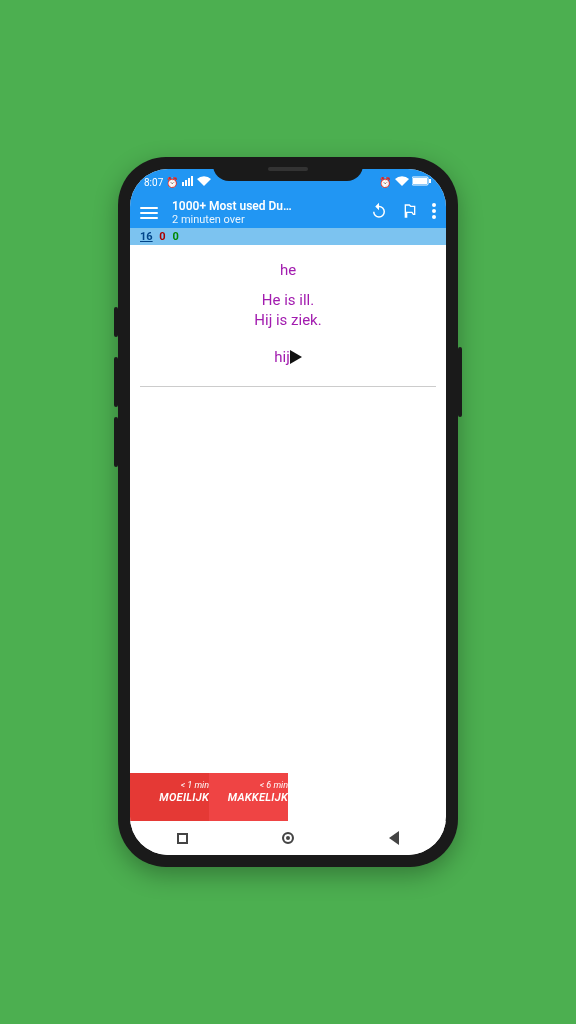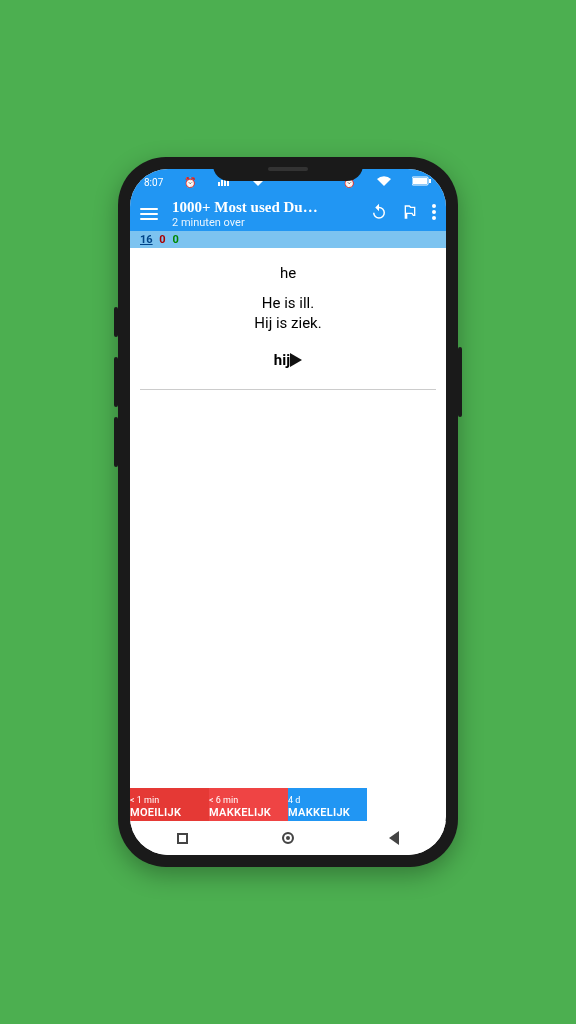--- a/index.html
+++ b/index.html
@@ -69,21 +69,21 @@
       display: flex;
       justify-content: space-between;
       align-items: center;
       padding: 0 14px;
       font-size: 10px;
       color: #fff;
       position: relative;
     }
     .status-left, .status-right {
       display: flex;
-      gap: 21px;
+      gap: 3px;
       align-items: center;
     }
     .app-bar {
       background: #2196f3;
       color: #fff;
       display: flex;
       align-items: center;
       padding: 4px 10px 2px 10px;
       gap: 14px;
     }
@@ -96,26 +96,25 @@
     .hamburger span {
       height: 2px;
       background: #fff;
       border-radius: 1px;
     }
     .app-title-block {
       flex: 1;
       min-width: 0;
     }
     .app-title {
-      font-size: 15px;
+      font-size: 12px;
       font-weight: 600;
       white-space: nowrap;
       overflow: hidden;
       text-overflow: ellipsis;
-      font-family: Liberation Serif, serif;
     }
     .app-subtitle {
       font-size: 11px;
       opacity: 0.9;
     }
     .app-actions {
       display: flex;
       gap: 14px;
       align-items: center;
     }
@@ -128,55 +127,55 @@
     }
     .counts-bar span { margin-right: 4px; }
     .count-a { color: #004488; text-decoration: underline; }
     .count-b { color: #aa0000; }
     .count-c { color: #008800; }
     .card-content {
       flex: 1;
       background: #fff;
       padding: 16px 10px 0 10px;
       text-align: center;
-      color: #000000;
+      color: #a21caf;
       overflow: hidden;
       display: flex;
       flex-direction: column;
     }
     .prompt-word { font-size: 15px; margin-bottom: 12px; }
     .example-line { font-size: 15px; line-height: 1.3; }
     .answer-row {
       margin-top: 18px;
       display: flex;
       align-items: center;
       justify-content: center;
       font-size: 15px;
-      font-weight: bold;
     }
     .play-tri {
       width: 0; height: 0;
       border-top: 7px solid transparent;
       border-bottom: 7px solid transparent;
       border-left: 12px solid #111;
     }
     .divider {
       margin-top: 20px;
       height: 1px;
       background: #ccc;
     }
     .answer-buttons {
       display: grid;
       grid-template-columns: repeat(4, 1fr);
     }
     .ans-btn {
       color: #fff;
-      text-align: left;
-      padding: 7px 0 2px 0;
+      text-align: right;
+      padding: 7px 0 17px 0;
       line-height: 1.2;
+      font-style: italic;
     }
     .ans-time { font-size: 9px; }
     .ans-label { font-size: 11px; font-weight: 600; letter-spacing: 0.3px; }
     .ans0 { background: #e53935; }
     .ans1 { background: #ef4444; }
     .ans2 { background: #43a047; }
     .ans3 { background: #2196f3; }
     .nav-bar {
       height: 34px;
       background: #fff;
@@ -287,24 +286,20 @@
 
     <div class="answer-buttons">
       <div class="ans-btn ans0">
         <div class="ans-time">&lt; 1 min</div>
         <div class="ans-label">MOEILIJK</div>
       </div>
       <div class="ans-btn ans1">
         <div class="ans-time">&lt; 6 min</div>
         <div class="ans-label">MAKKELIJK</div>
       </div>
-      <div class="ans-btn ans3">
-        <div class="ans-time">4 d</div>
-        <div class="ans-label">MAKKELIJK</div>
-      </div>
     </div>
 
     <div class="nav-bar">
       <div class="nav-square"></div>
       <div class="nav-circle"></div>
       <div class="nav-back"></div>
     </div>
 
   </div>
 </div>

